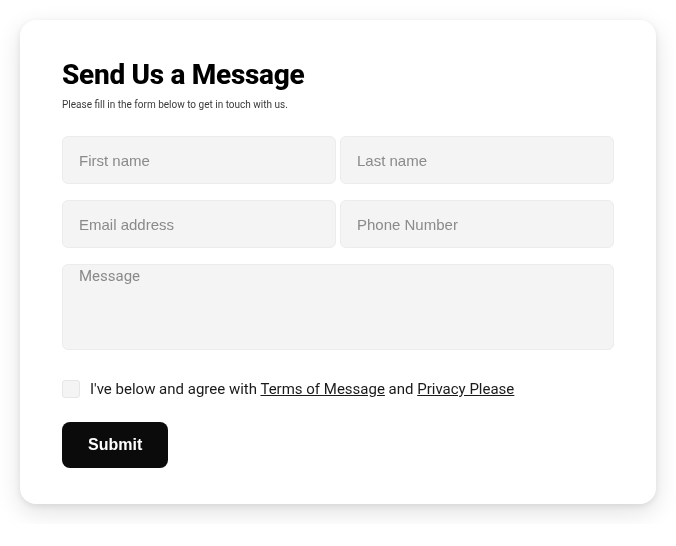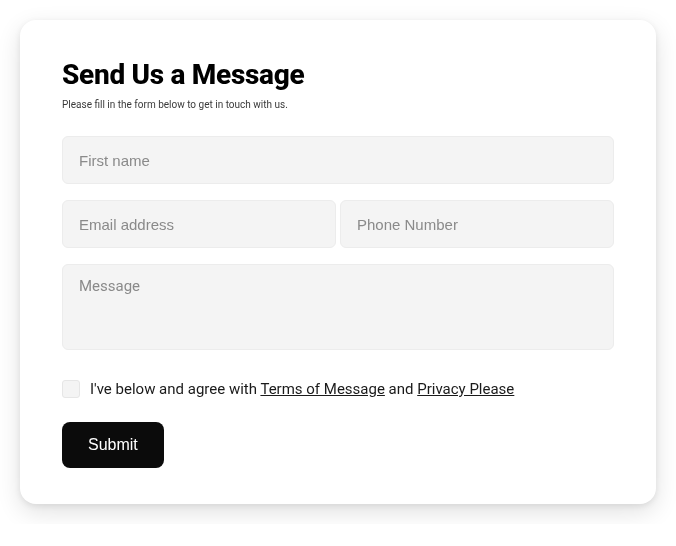--- a/index.html
+++ b/index.html
@@ -52,21 +52,21 @@
     }
     .input::placeholder {
       color: #8a8a8a;
     }
     .textarea {
       width: 100%;
       height: 86px;
       border: 1px solid #ececec;
       background: #f4f4f4;
       border-radius: 6px;
-      padding: 12px 16px;
+      padding: 2px 16px;
       font-size: 15px;
       color: #333;
       outline: none;
       resize: none;
       font-family: inherit;
       margin-bottom: 26px;
     }
     .textarea::placeholder {
       color: #8a8a8a;
     }
@@ -91,33 +91,34 @@
       color: #1a1a1a;
       text-decoration: underline;
     }
     .submit-btn {
       background: #0b0b0b;
       color: #fff;
       border: none;
       border-radius: 8px;
       padding: 14px 26px;
       font-size: 16px;
-      font-weight: 400;
+      font-weight: 700;
       cursor: pointer;
     }
   </style>
 </head>
 <body>
 
 <div class="card">
   <h1 class="title">Send Us a Message</h1>
   <p class="subtitle">Please fill in the form below to get in touch with us.</p>
 
   <div class="row">
     <input type="text" class="input" placeholder="First name" style="">
+    <input type="text" class="input" placeholder="Last name" style="">
   </div>
 
   <div class="row">
     <input type="text" class="input" placeholder="Email address" style="">
     <input type="text" class="input" placeholder="Phone Number" style="">
   </div>
 
   <textarea class="textarea" placeholder="Message" style=""></textarea>
 
   <div class="agree-row">

